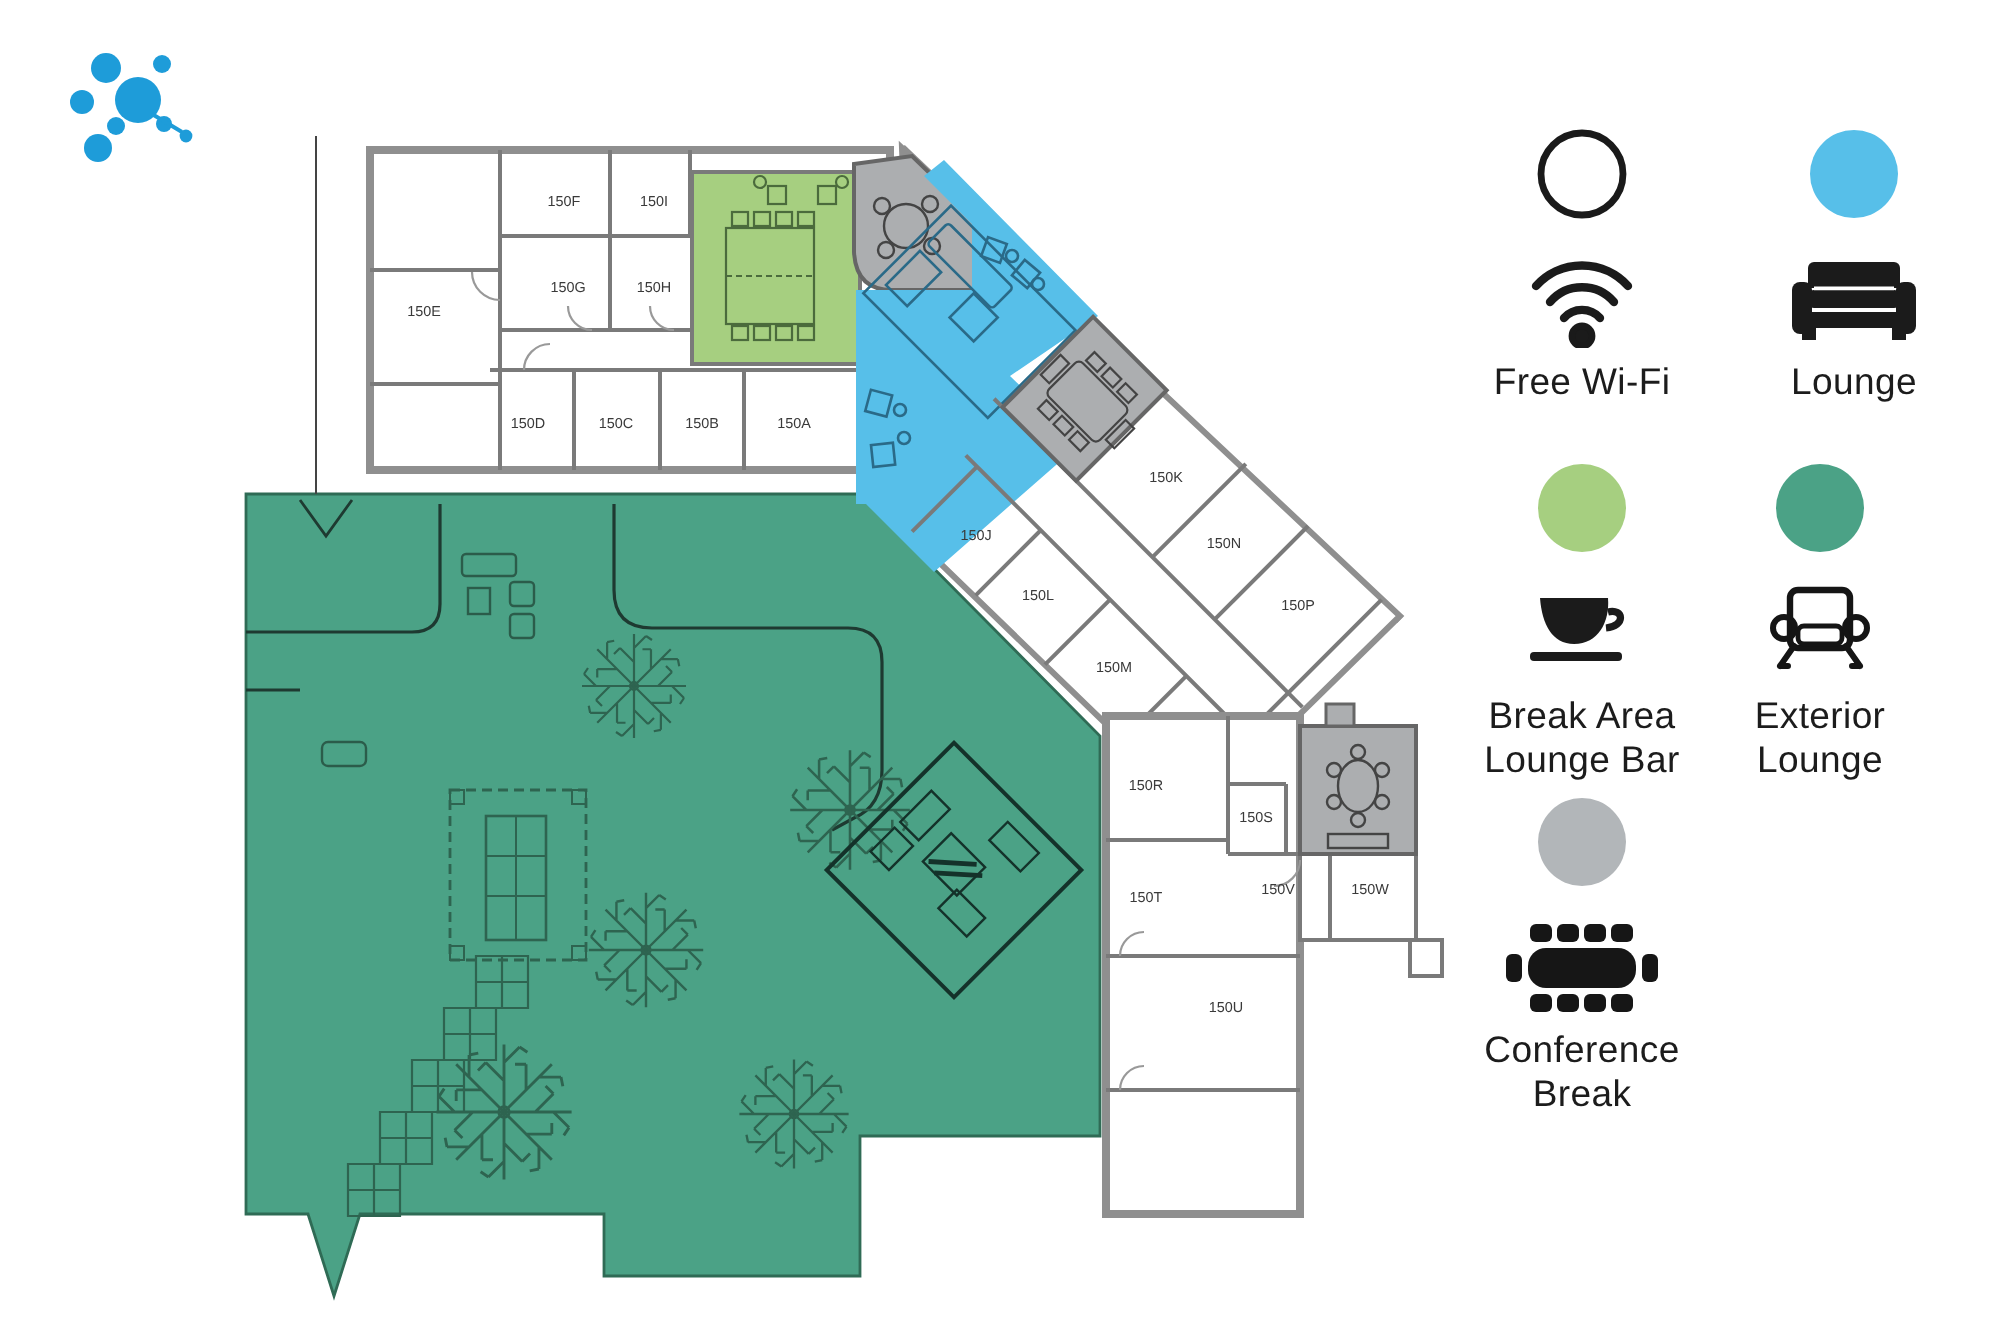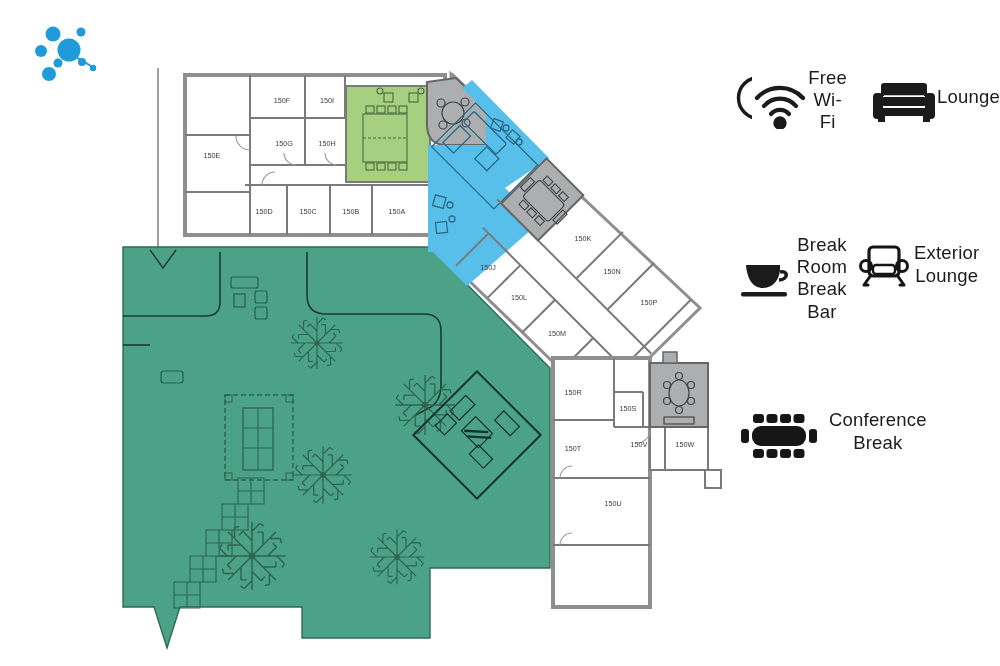--- a/index.html
+++ b/index.html
@@ -1,21 +1,21 @@
 <!DOCTYPE html>
 <html><head>
 <meta charset="utf-8">
 <style>
   html,body{margin:0;padding:0;background:#fff;}
   .stage{position:relative;width:1000px;height:666px;background:#fff;overflow:hidden;
          font-family:"Liberation Sans",sans-serif;}
   .plan-svg{position:absolute;left:0;top:0;}
   .room-label{font:7.2px "Liberation Sans",sans-serif;fill:#3a3a3a;text-anchor:middle;}
   
-  .legend-item{position:absolute;display:flex;align-items:center;}
+  .legend-item{position:absolute;display:flex;flex-direction:column;align-items:center;}
   .legend-item .dot{display:block;}
   .legend-item.outlined circle{stroke:#1a1a1a;stroke-width:3.4;}
   .licon{display:flex;align-items:center;justify-content:center;height:52px;margin-top:13px;}
   .llabel{margin-top:4px;font-size:18.5px;line-height:1.2;color:#1c1c1c;text-align:center;
           letter-spacing:.2px;}
 </style>
 </head>
 <body>
 
 <div class="stage">
@@ -315,22 +315,22 @@
     <circle cx="24" cy="24" r="22" fill="#A6CF80"></circle>
   </svg>
   <div class="licon">
     <svg width="60" height="48" viewBox="-30 -24 60 48">
       <path fill="#1b1b1b" d="M-21,-18 H13 C14,-6 8,5 -4,5 C-15,5 -20,-5 -21,-18 Z"></path>
       <path d="M13,-11 C21,-13 22,-4 12,-3" stroke="#1b1b1b" stroke-width="3.6" fill="none"></path>
       <rect x="-26" y="9" width="46" height="4.5" rx="2" fill="#1b1b1b"></rect>
     </svg>
   </div>
   <div class="llabel">
-    <div>Break Room</div>
-    <div>Break Bar</div>
+    <div>Break Area</div>
+    <div>Lounge Bar</div>
   </div>
 </div>
 
 <div class="legend-item" style="left:854px;top:230px;width:112px;">
   <svg class="dot" width="48" height="48">
     <circle cx="24" cy="24" r="22" fill="#4BA286"></circle>
   </svg>
   <div class="licon">
     <svg width="60" height="52" viewBox="-30 -28 60 52" fill="none" stroke="#151515">
       <rect x="-15" y="-24" width="30" height="29" rx="4" stroke-width="3.2"></rect>

